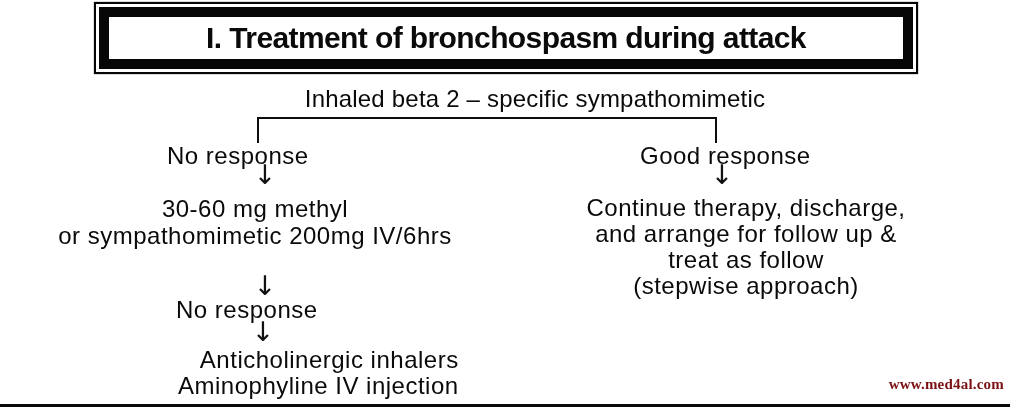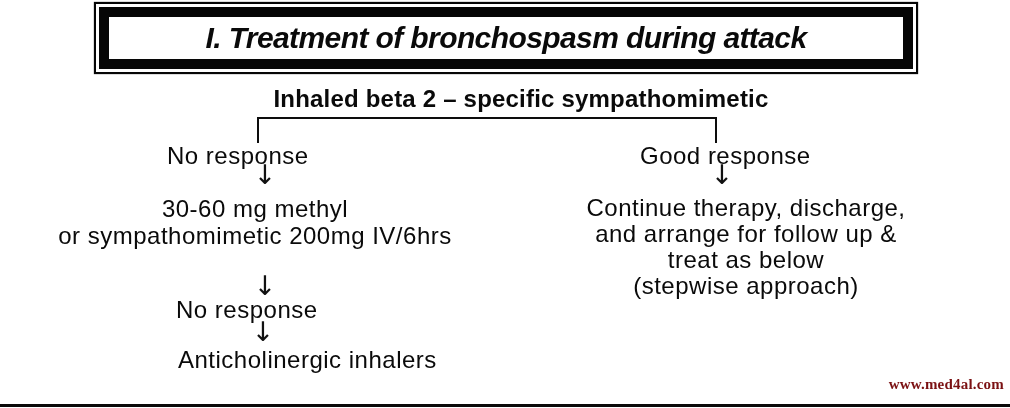--- a/index.html
+++ b/index.html
@@ -20,47 +20,46 @@
   
   .title-frame {
     position: absolute;
     left: 94px;
     top: 2px;
     width: 820px;
     height: 68px;
     border: 2px solid #060606;
     background: #ffffff;
     box-shadow: 0 0 1px #333;
-    font-style: italic;
   }
   .title-frame-inner {
     position: absolute;
     inset: 3px;
     border: 10px solid #060606;
     background: #ffffff;
     display: flex;
     align-items: center;
     justify-content: center;
   }
   .page-title {
     font-size: 30px;
     font-weight: bold;
     letter-spacing: -0.6px;
     white-space: nowrap;
   }
 
   
   .subtitle {
     position: absolute;
-    left: 221px;
+    left: 235px;
     top: 85px;
     width: 600px;
     text-align: center;
     font-size: 24px;
-    font-weight: bold;
+    font-weight: normal;
     letter-spacing: 0.2px;
     white-space: nowrap;
   }
 
   
   .br-line { position: absolute; background: #0d0d0d; }
   .br-h { left: 257px; top: 117px; width: 460px; height: 2px; }
   .br-l { left: 257px; top: 117px; width: 2px; height: 26px; }
   .br-r { left: 715px; top: 117px; width: 2px; height: 26px; }
 
@@ -164,30 +163,31 @@
   </div>
 
   <div class="down-arrow arrow-2">↓</div>
 
   <div class="flow-text no-response-2">No response</div>
 
   <div class="down-arrow arrow-3">↓</div>
 
   <div class="flow-text anticholinergic-step">
     <div>Anticholinergic inhalers</div>
+    <div>Aminophyline IV injection</div>
   </div>
 
   <div class="flow-text branch-label-right">Good response</div>
 
   <div class="down-arrow arrow-right">↓</div>
 
   <div class="flow-text good-response-step">
     <div>Continue therapy, discharge,</div>
     <div>and arrange for follow up &amp;</div>
-    <div>treat as below</div>
+    <div>treat as follow</div>
     <div>(stepwise approach)</div>
   </div>
 
   <div class="watermark">www.med4al.com</div>
 
   <div class="scan-edge-bottom"></div>
 
 </div>
 
 </body></html>

